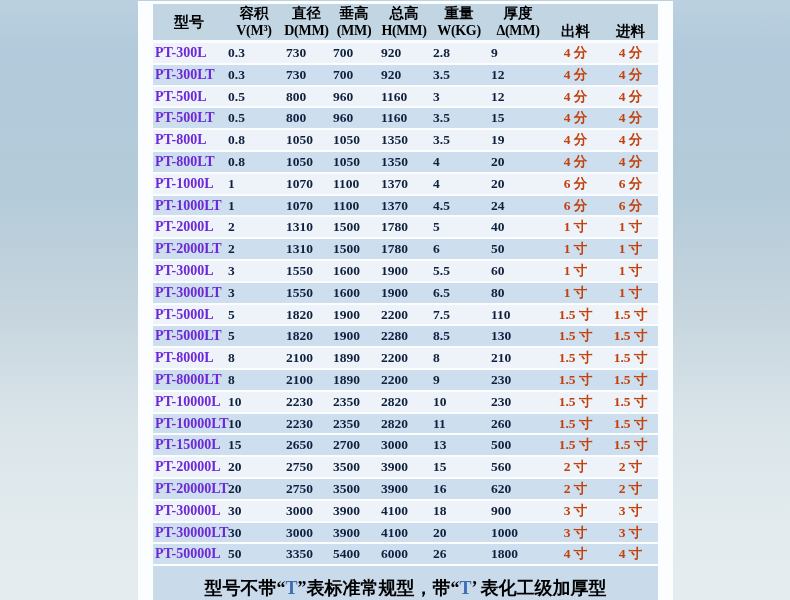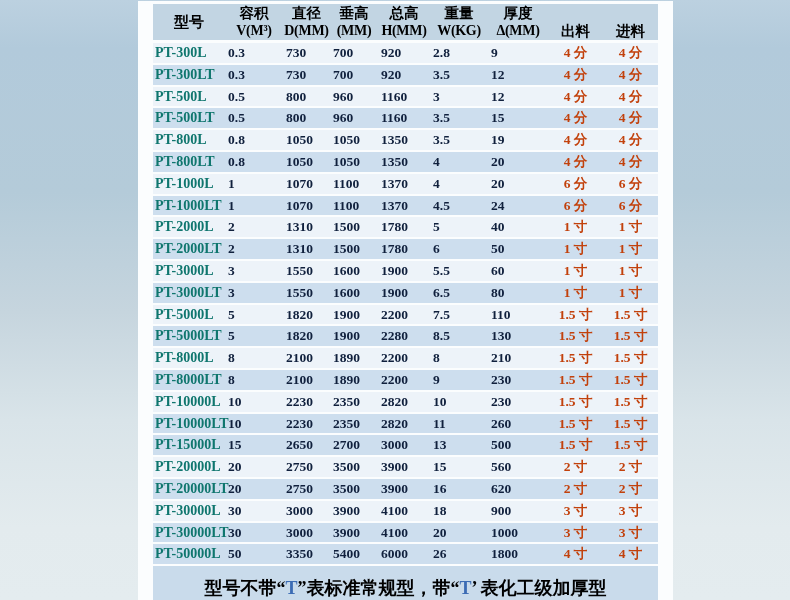--- a/index.html
+++ b/index.html
@@ -28,21 +28,21 @@
   .thead .model-h{font-size:15px;justify-content:center;}
   .thead .single{justify-content:flex-end;padding-bottom:1px;}
   .trow{
     height:19.8px;margin-bottom:2px;
     font-weight:bold;font-size:13.5px;color:#0c1320;
     white-space:nowrap;
   }
   .trow.light{background:#edf3f9;}
   .trow.dark{background:#cddeee;}
   .cell{padding-left:3px;overflow:visible;line-height:19.8px;}
-  .cell-model{font-size:14px;color:#0f766e;padding-left:2px;}
+  .cell-model{font-size:14px;color:#6d28d9;padding-left:2px;}
   .cell-inlet,.cell-outlet{text-align:center;padding-left:0;color:#c2410c;}
   .num{color:#10203d;}
   .tfoot{
     background:#c9dbeb;height:44px;margin-top:2px;
     display:flex;align-items:center;justify-content:center;
     font-weight:bold;font-size:18px;color:#000;
   }
   .tfoot .t-blue{color:#3c6cb4;}
 </style>
 </head>

